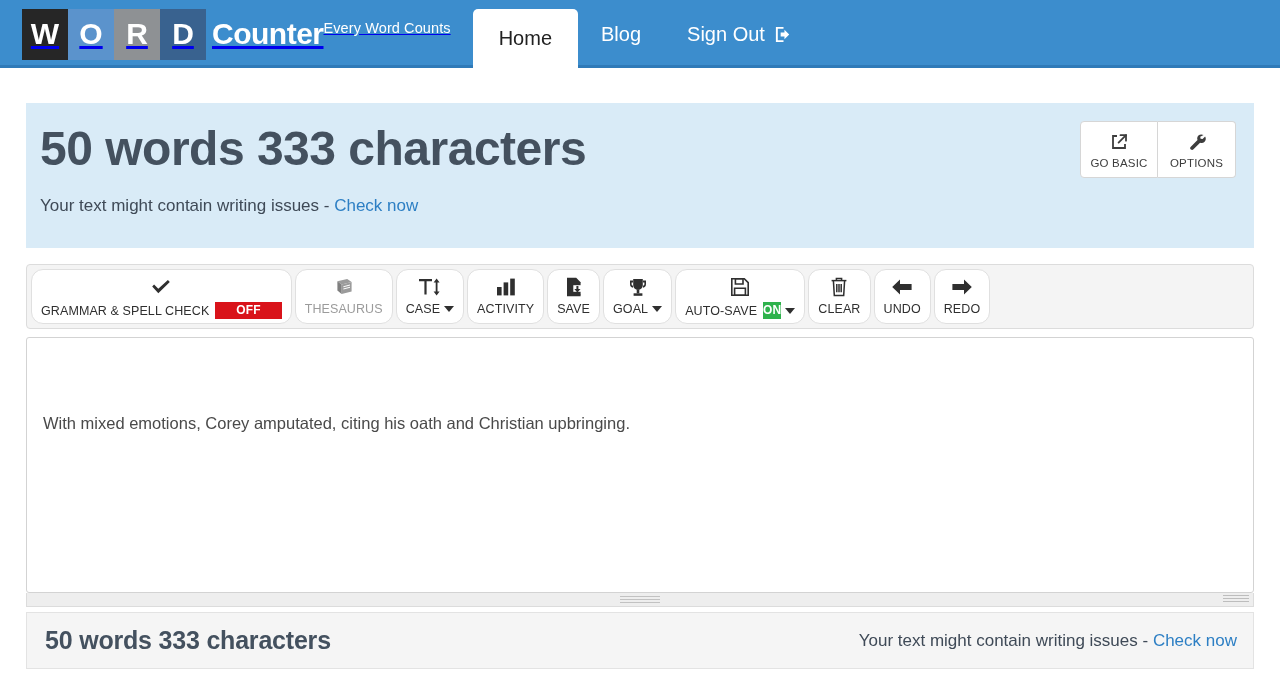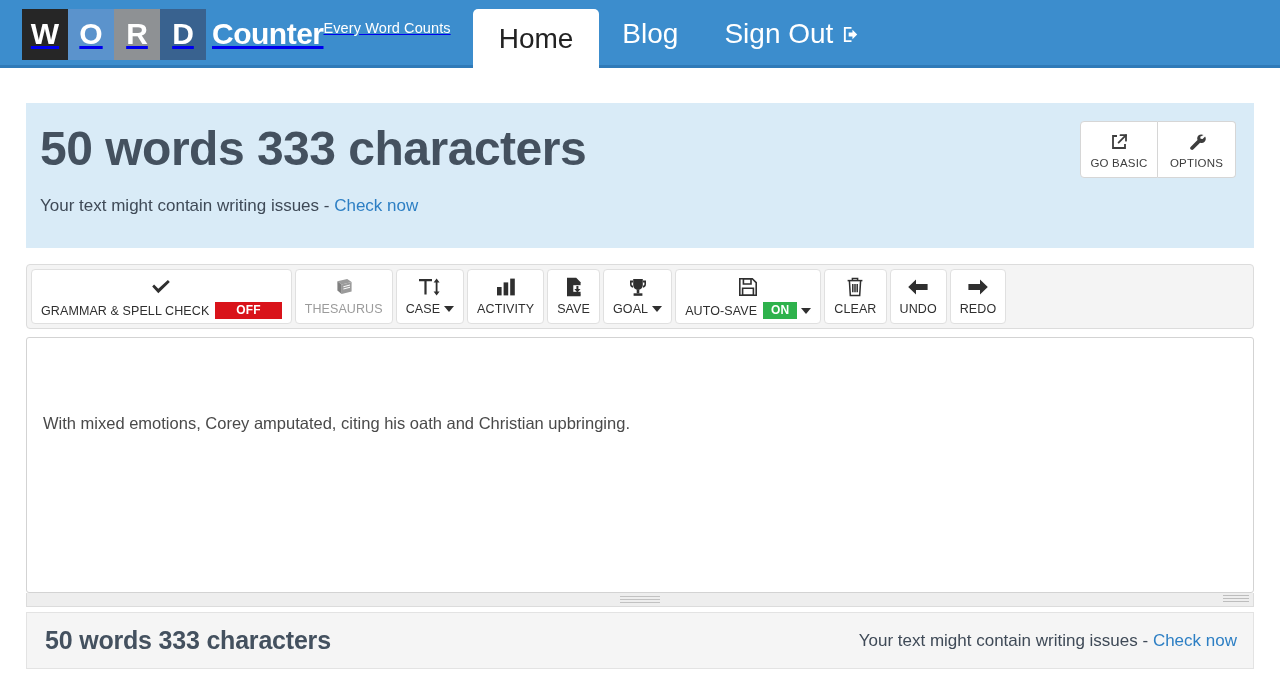--- a/index.html
+++ b/index.html
@@ -55,21 +55,21 @@
     margin-top: 2px;
     letter-spacing: 0.1px;
   }
 
   .nav-items { display: flex; align-items: flex-start; height: 68px; margin-left: 22px; }
   .nav-item {
     height: 68px;
     display: flex; align-items: center;
     padding: 0 23px;
     color: #ffffff;
-    font-size: 28px;
+    font-size: 20px;
     text-decoration: none;
     cursor: pointer;
     white-space: nowrap;
   }
   .nav-item.active {
     background: #ffffff;
     color: #222222;
     border-radius: 5px 5px 0 0;
     margin-top: 9px;
     height: 59px;
@@ -140,21 +140,21 @@
     background: #f4f4f4;
     border: 1px solid #dcdcdc;
     border-radius: 4px;
     padding: 4px;
     display: flex;
     align-items: stretch;
   }
   .tb-btn {
     background: #ffffff;
     border: 1px solid #e0e0e0;
-    border-radius: 4px;
+    border-radius: 12px;
     margin-right: 3px;
     padding: 5px 9px 4px 9px;
     display: flex; flex-direction: column;
     align-items: center; justify-content: flex-start;
     cursor: pointer;
     min-width: 46px;
     color: #2f2f2f;
   }
   .tb-btn.disabled { color: #9b9b9b; }
   .tb-ico {
@@ -172,21 +172,21 @@
   }
   .badge-off {
     background: #d9131a; color: #ffffff;
     font-size: 12px; font-weight: bold;
     padding: 1px 21px; margin-left: 6px;
     line-height: 1.25;
   }
   .badge-on {
     background: #2eb24c; color: #ffffff;
     font-size: 12px; font-weight: bold;
-    padding: 1px 8px; margin-left: 6px;
+    padding: 1px 0; margin-left: 6px;
     line-height: 1.25;
   }
   .mini-caret {
     display: inline-block;
     width: 0; height: 0;
     border-left: 5px solid transparent;
     border-right: 5px solid transparent;
     border-top: 6px solid #2f2f2f;
     margin-left: 4px;
   }

